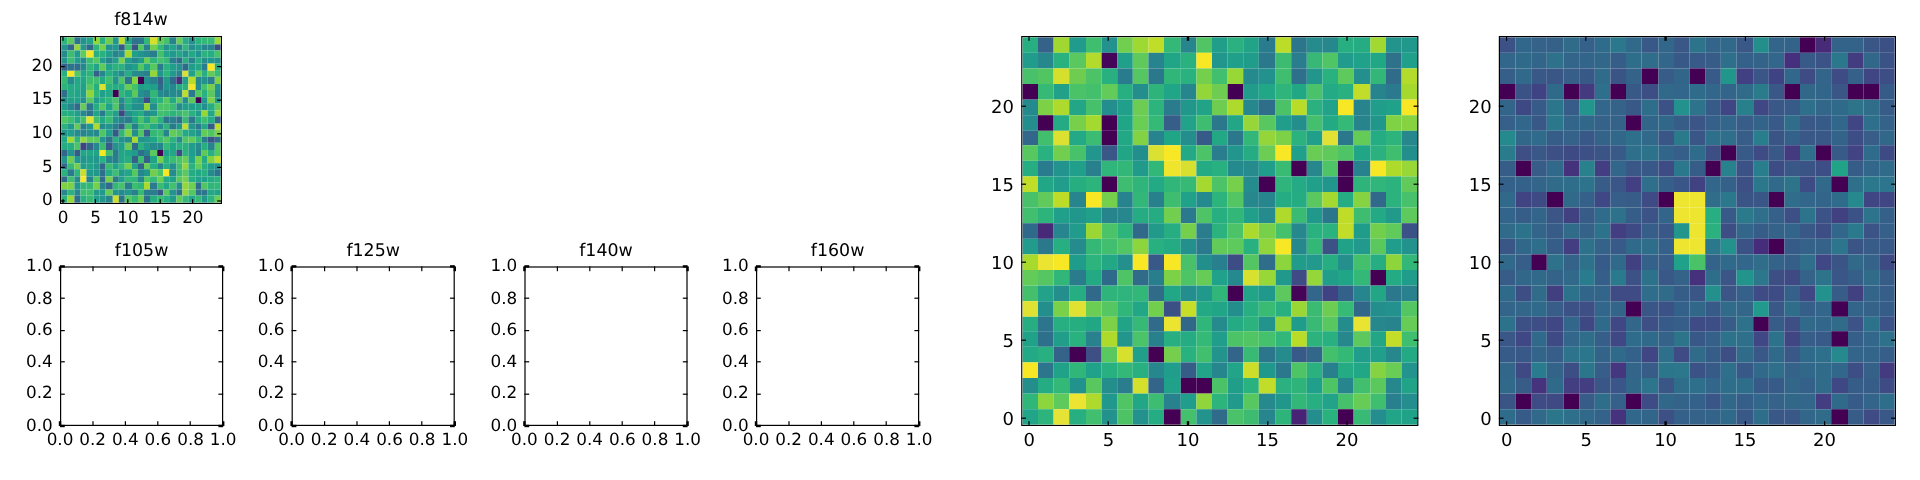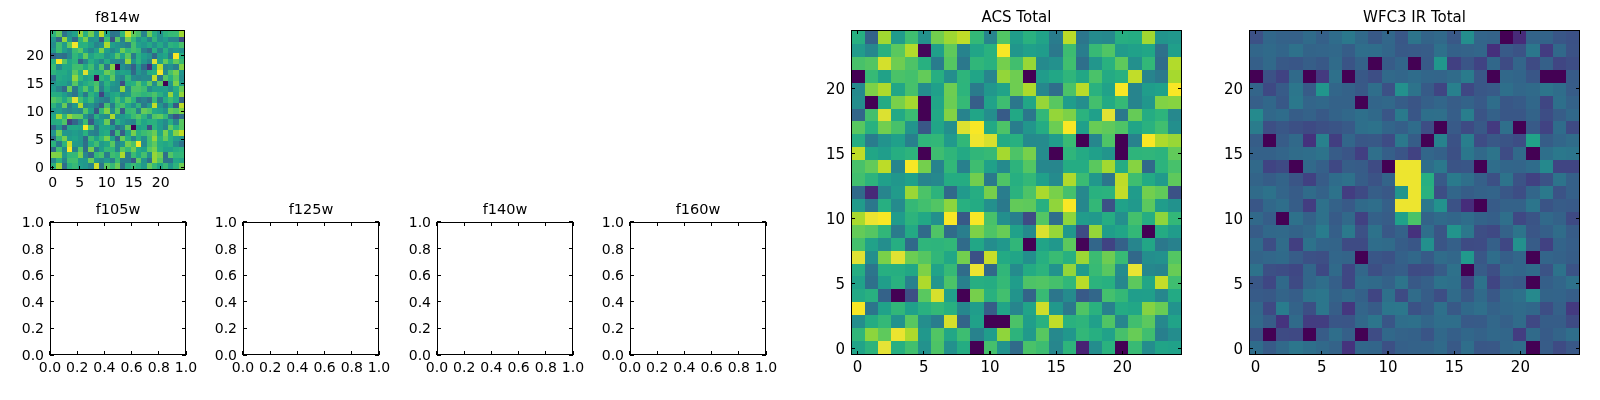--- a/index.html
+++ b/index.html
@@ -874,21 +874,20 @@
           <div class="tlabel y" style="right: 142px; top: 53.2px;">0.6</div>
           <div class="tick y" style="top: 26.05px;"></div>
           <div class="tick yright" style="top: 26.05px;"></div>
           <div class="tlabel y" style="right: 142px; top: 26.6px;">0.8</div>
           <div class="tick y" style="top: -0.55px;"></div>
           <div class="tick yright" style="top: -0.55px;"></div>
           <div class="tlabel y" style="right: 142px; top: 0px;">1.0</div>
         </div>
       </div>
       <div class="axes" style="left: 851px; top: 30px; width: 331px; height: 325px;">
-        <div class="title">ACS Total</div>
         <div class="frame">
           <div class="heat" style="grid-template-columns: repeat(25, 1fr); grid-template-rows: repeat(25, 1fr);">
             <i style="background: rgb(39, 175, 129);"></i>
             <i style="background: rgb(52, 98, 137);"></i>
             <i style="background: rgb(160, 216, 49);"></i>
             <i style="background: rgb(33, 155, 139);"></i>
             <i style="background: rgb(63, 190, 112);"></i>
             <i style="background: rgb(35, 145, 141);"></i>
             <i style="background: rgb(114, 206, 78);"></i>
             <i style="background: rgb(158, 216, 50);"></i>
@@ -1538,21 +1537,20 @@
           <div class="tlabel y" style="right: 337px; top: 188.5px;">10</div>
           <div class="tick y" style="top: 122.95px;"></div>
           <div class="tick yright" style="top: 122.95px;"></div>
           <div class="tlabel y" style="right: 337px; top: 123.5px;">15</div>
           <div class="tick y" style="top: 57.95px;"></div>
           <div class="tick yright" style="top: 57.95px;"></div>
           <div class="tlabel y" style="right: 337px; top: 58.5px;">20</div>
         </div>
       </div>
       <div class="axes" style="left: 1249px; top: 30px; width: 331px; height: 325px;">
-        <div class="title">WFC3 IR Total</div>
         <div class="frame">
           <div class="heat" style="grid-template-columns: repeat(25, 1fr); grid-template-rows: repeat(25, 1fr);">
             <i style="background: rgb(60, 81, 134);"></i>
             <i style="background: rgb(49, 103, 138);"></i>
             <i style="background: rgb(52, 98, 137);"></i>
             <i style="background: rgb(53, 97, 137);"></i>
             <i style="background: rgb(48, 107, 138);"></i>
             <i style="background: rgb(53, 96, 137);"></i>
             <i style="background: rgb(47, 108, 139);"></i>
             <i style="background: rgb(43, 120, 140);"></i>

